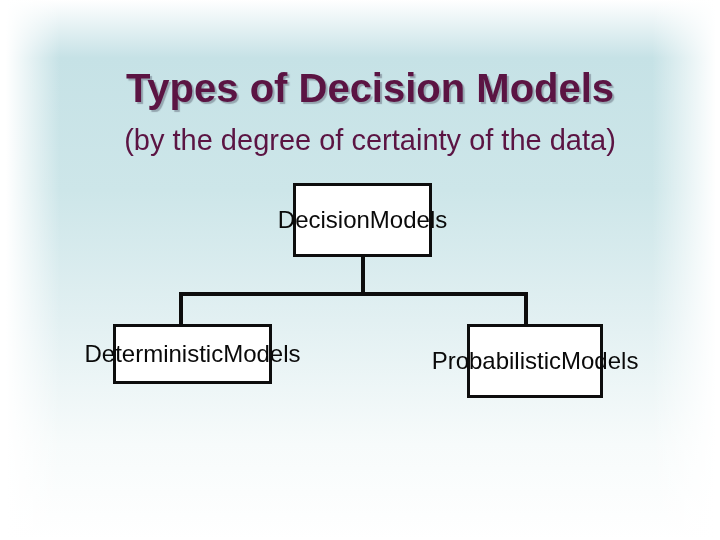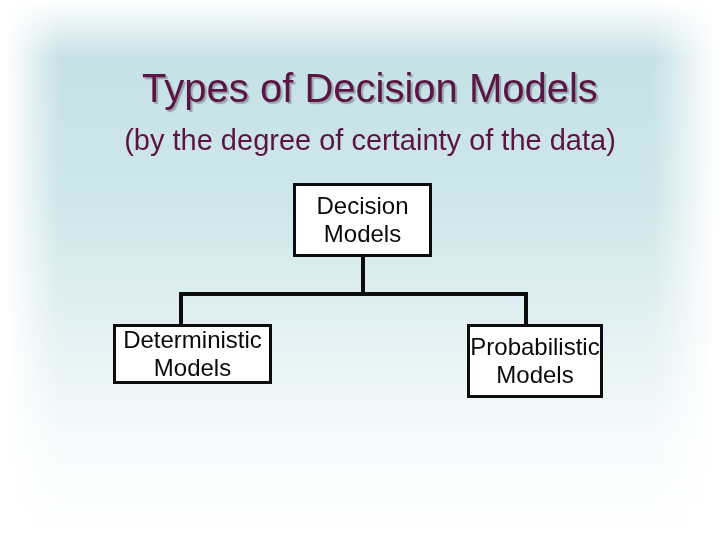--- a/index.html
+++ b/index.html
@@ -24,40 +24,40 @@
     pointer-events:none;z-index:3;
   }
   #slide::after{
     content:"";position:absolute;right:0;top:0;bottom:0;width:68px;
     background:linear-gradient(to left,#ffffff 4px,rgba(255,255,255,0) 68px);
     pointer-events:none;z-index:3;
   }
   .title{
     position:absolute;left:20px;right:0;top:64px;
     text-align:center;
-    font-size:40px;font-weight:normal;line-height:48px;
+    font-size:40px;font-weight:bold;line-height:48px;
     color:var(--title-text);
     text-shadow:2px 2px 1px rgba(105,115,130,0.55);
     letter-spacing:0px;
     z-index:2;
   }
   .subtitle{
     position:absolute;left:20px;right:0;top:120px;
     text-align:center;
     font-size:29px;font-weight:normal;line-height:40px;
     color:var(--title-text);
     z-index:2;
   }
   .node{
     position:absolute;
     box-sizing:border-box;
     background:var(--node-fill);
     border:3px solid var(--node-border);
     color:var(--node-text);
-    display:flex;flex-direction:column;
+    display:flex;flex-direction:row;
     align-items:center;justify-content:center;
     font-size:24px;line-height:28px;
     text-align:center;
     z-index:2;
   }
   .node span{white-space:nowrap;}
   #node-root {left:293px;top:183px;width:139px;height:74px;}
   #node-left {left:113px;top:324px;width:159px;height:60px;}
   #node-right{left:467px;top:324px;width:136px;height:74px;}
   .connector{position:absolute;background:var(--node-border);z-index:1;}

